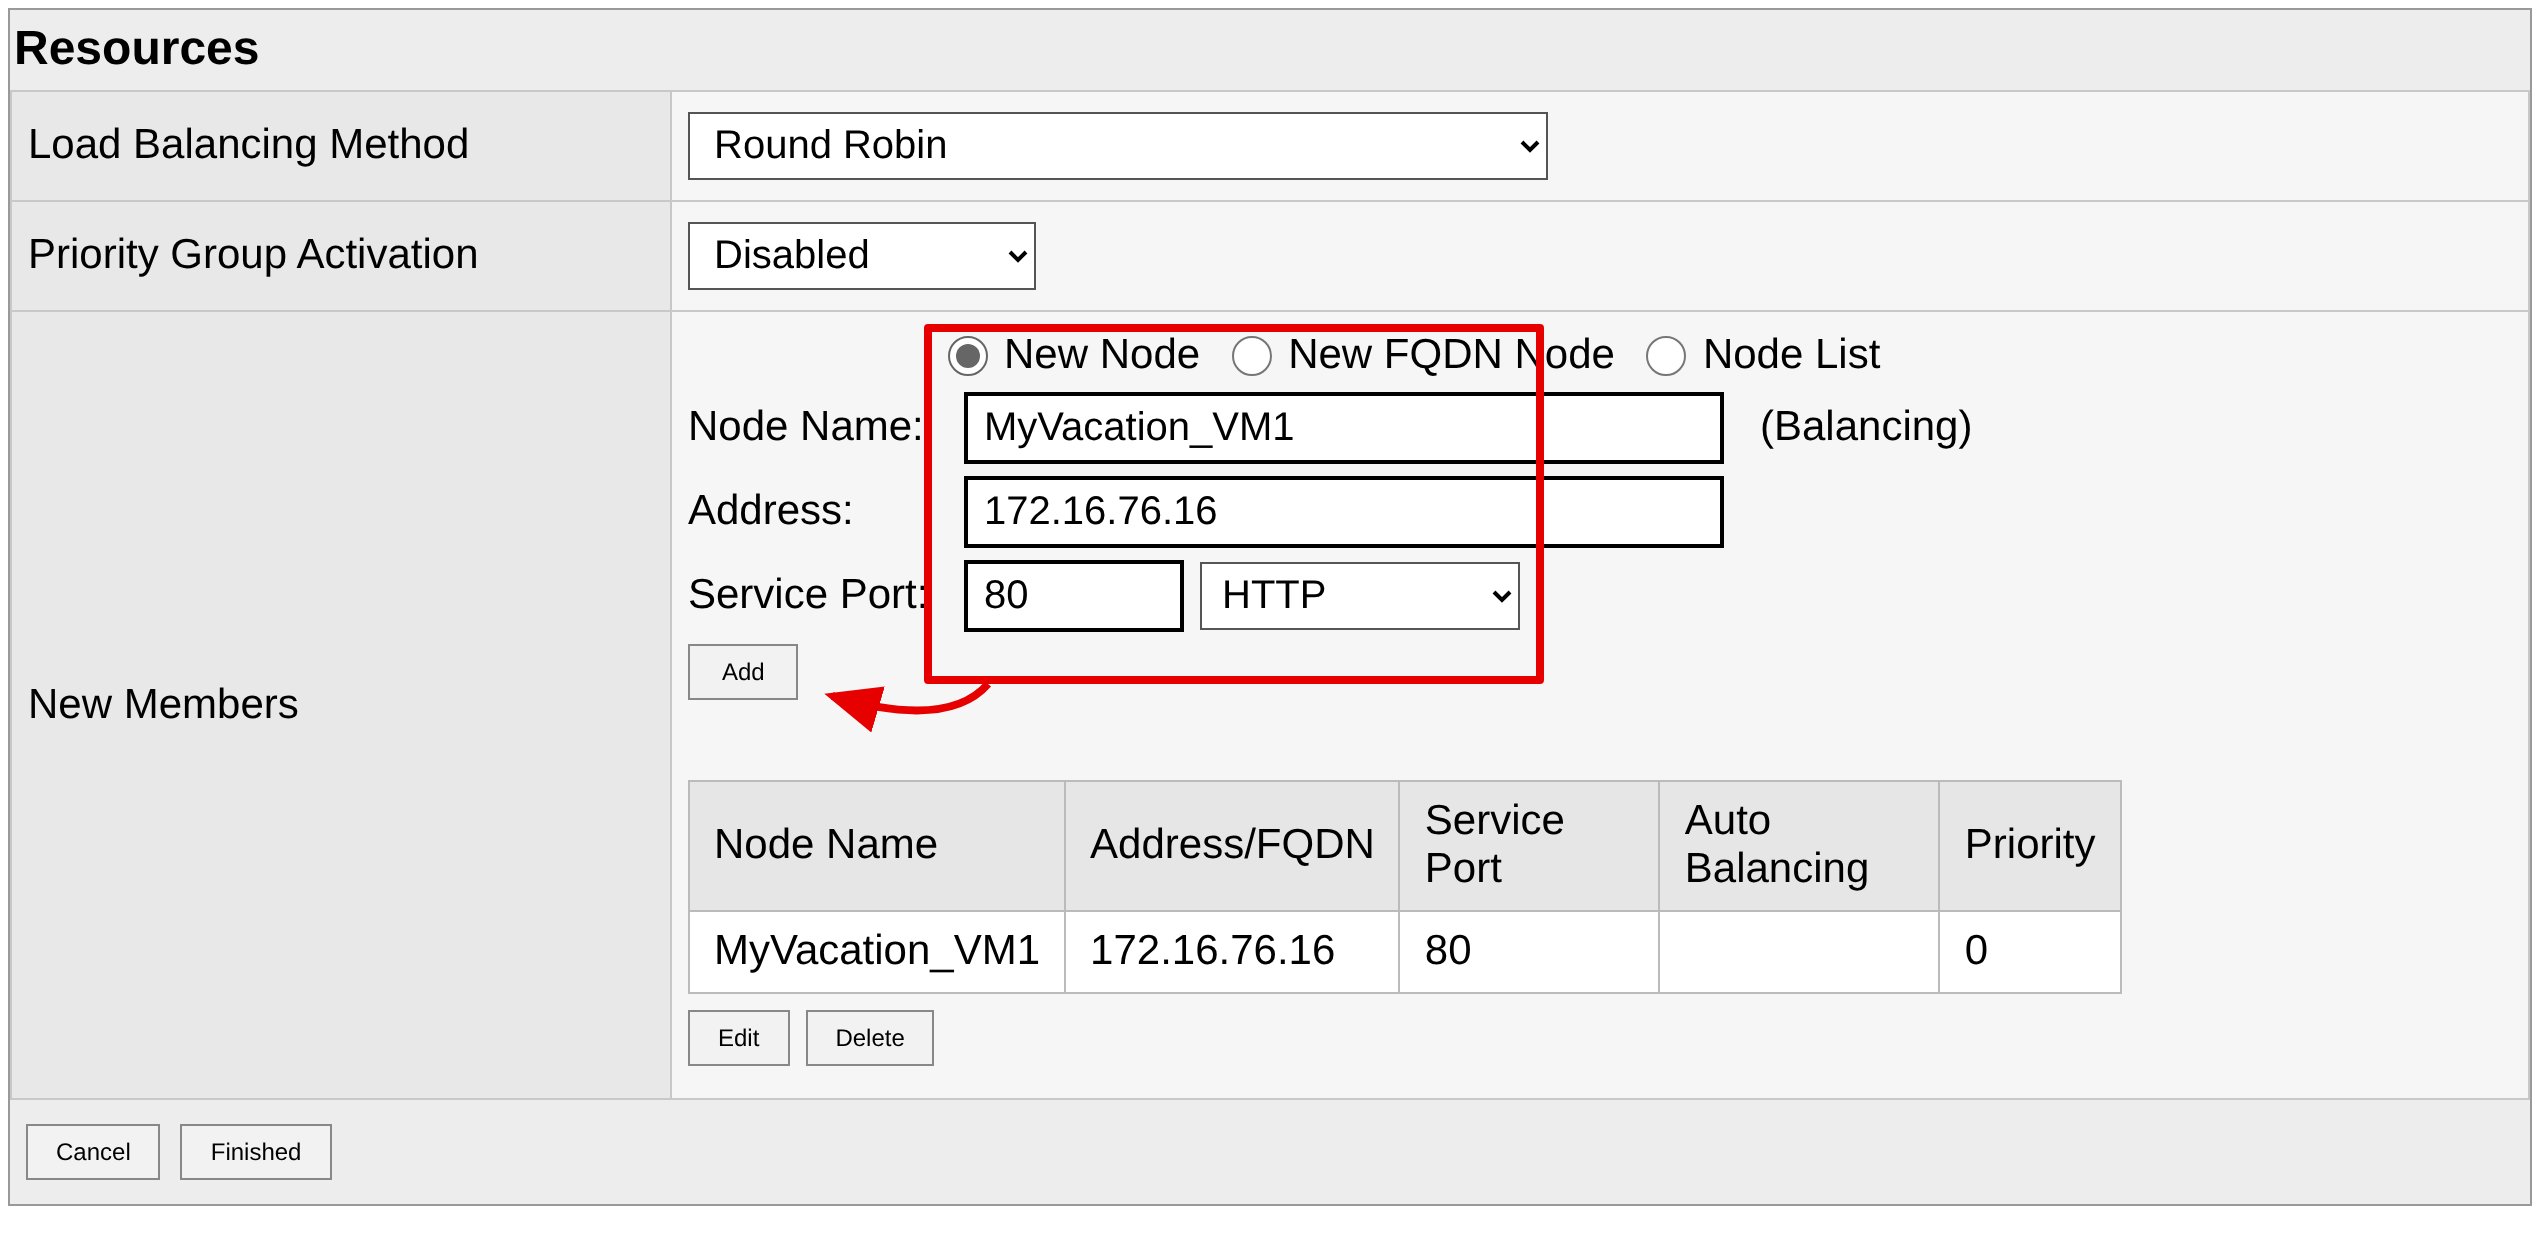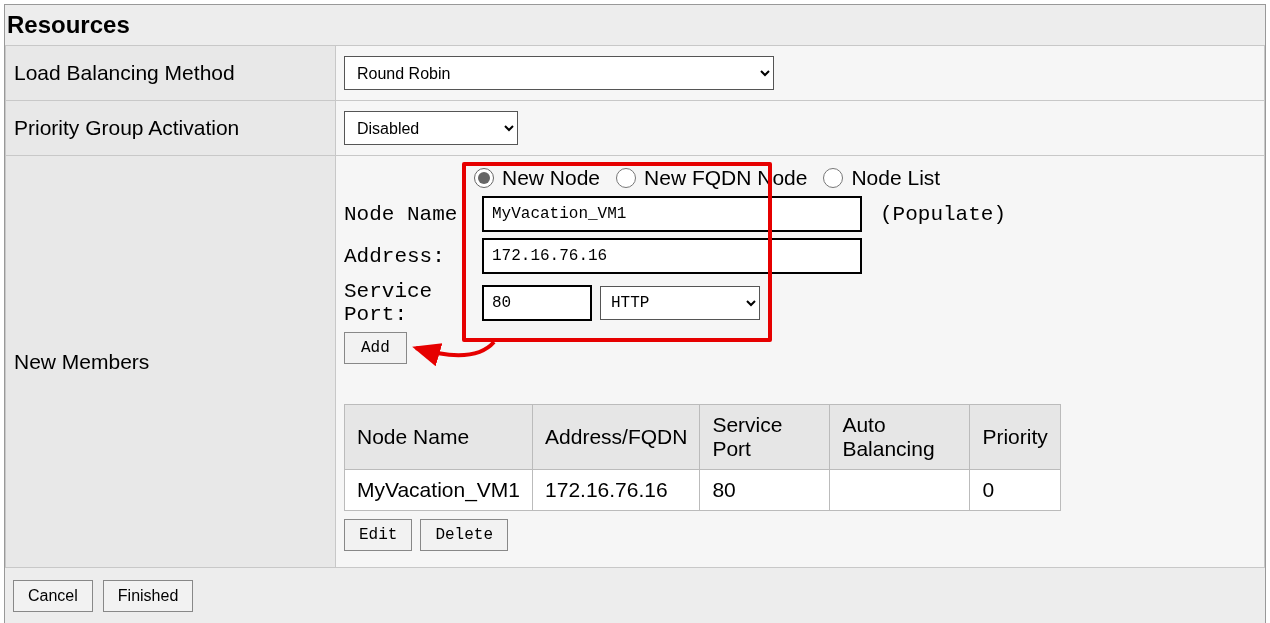--- a/index.html
+++ b/index.html
@@ -34,21 +34,21 @@
   }
   .config-table .label-cell {
     width:330px;
     background:#e8e8e8;
     vertical-align:middle;
   }
   .config-table tr.tall .label-cell { vertical-align: middle; }
   .content-cell { background:#f6f6f6; }
   select, input[type="text"], button {
     font-family:inherit;
-    font-size:16px;
+    font-size:20px;
   }
   .sel-lb {
     height:34px;
     width:430px;
     border:1px solid #555;
     background:#fff;
     padding:2px 8px;
   }
   .sel-pga {
     height:34px;
@@ -56,21 +56,20 @@
     border:1px solid #555;
     background:#fff;
     padding:2px 8px;
   }
   .members-area { position:relative; }
   .field-row {
     display:flex;
     align-items:center;
     margin:6px 0;
     gap:8px;
-    font-family:Liberation Mono, monospace;
   }
   .field-label {
     display:inline-block;
     width:130px;
   }
   .txt-name {
     width:380px;
     height:36px;
     border:2px solid #000;
     padding:2px 8px;
@@ -109,21 +108,21 @@
     width:20px;
     height:20px;
     margin:0 2px 0 10px;
     accent-color:#666;
   }
   .radio-group input[type="radio"]:first-child { margin-left:0; }
   .btn {
     background:#f2f2f2;
     border:1px solid #888;
     padding:6px 14px;
-    font-size:16px;
+    font-size:12px;
     cursor:pointer;
   }
   .btn-add { padding:6px 16px; }
   .members-table {
     border-collapse:collapse;
     background:#fff;
     margin-top:40px;
   }
   .members-table th, .members-table td {
     border:1px solid #bbb;
@@ -193,21 +192,21 @@
               <span>New Node</span>
               <input type="radio" name="nodetype" style="">
               <span>New FQDN Node</span>
               <input type="radio" name="nodetype" style="">
               <span>Node List</span>
             </div>
 
             <div class="field-row">
               <span class="field-label">Node Name:</span>
               <input type="text" class="txt-name" value="MyVacation_VM1" style="">
-              <span class="optional">(Populate)</span>
+              <span class="optional">(Balancing)</span>
             </div>
 
             <div class="field-row">
               <span class="field-label">Address:</span>
               <input type="text" class="txt-addr" value="172.16.76.16" style="">
             </div>
 
             <div class="field-row">
               <span class="field-label">Service Port:</span>
               <input type="text" class="txt-port" value="80" style="">

